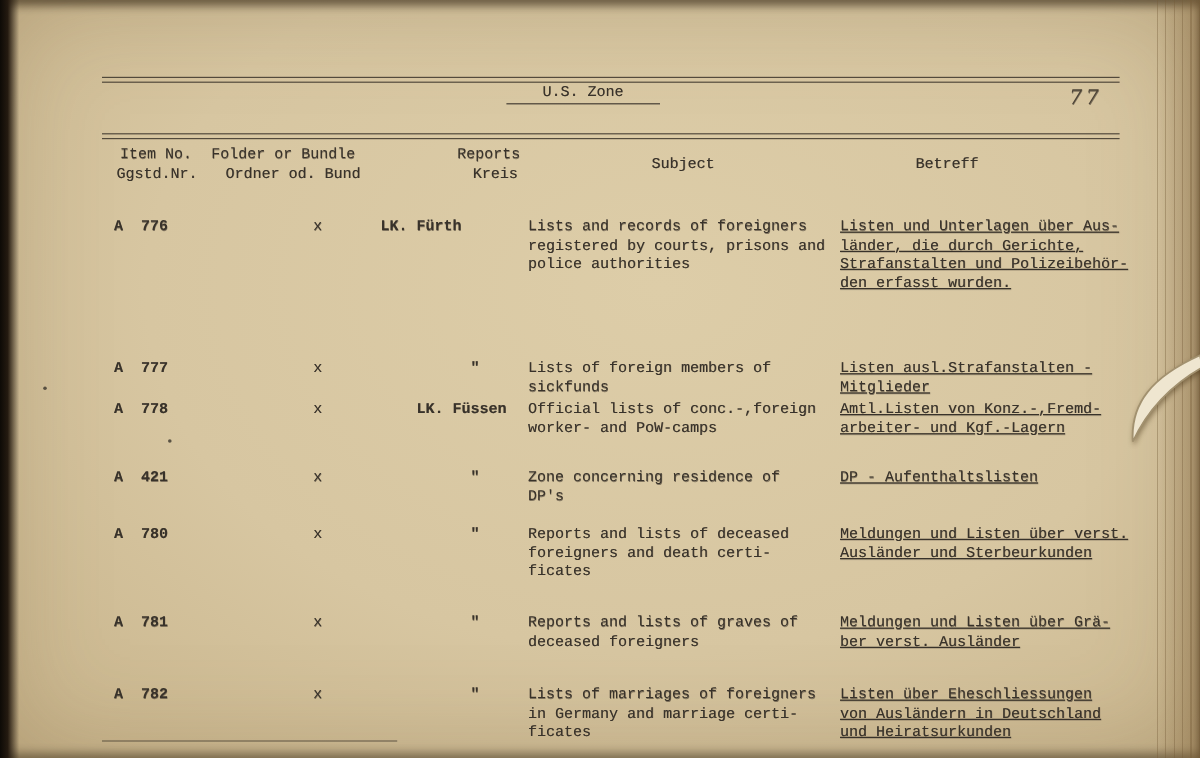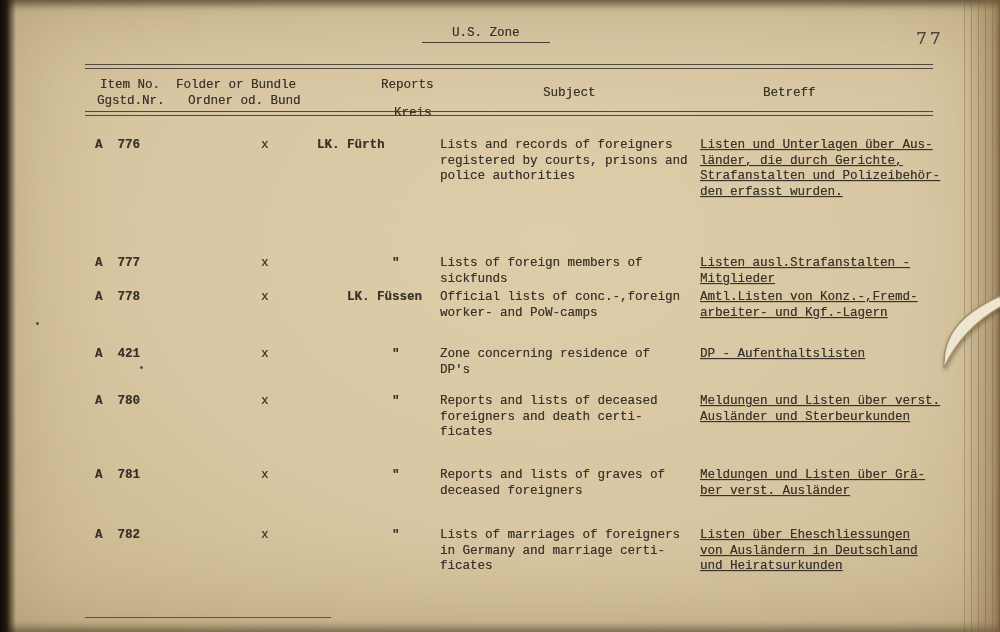--- a/index.html
+++ b/index.html
@@ -10,41 +10,41 @@
     overflow:hidden;
     background:
       radial-gradient(ellipse at 55% 38%, #ddcda8 0%, #d7c6a1 55%, #c8b48b 100%);
     box-shadow:
       inset 0 0 90px rgba(110,85,50,.28),
       inset 0 5px 7px rgba(25,15,0,.55),
       inset 0 -5px 7px rgba(25,15,0,.4);
     font-family:"Liberation Mono","DejaVu Sans Mono",monospace;
     color:#38322a;
   }
-  .ink{ text-shadow:0.3px 0.3px 0 rgba(56,48,40,.55); }
+  .ink{ text-shadow:0.3px 0.3px 0 rgba(56,48,40,.55);margin-top:44px; }
 
   .binding{
     position:absolute;left:0;top:0;bottom:0;width:16px;
     background:linear-gradient(to right,#0d0a06 0%,#241a10 40%,rgba(60,45,25,0) 100%);
   }
   .page-stack{
     position:absolute;right:0;top:0;bottom:0;width:36px;
     background:
       repeating-linear-gradient(to left, rgba(115,90,55,.38) 0 1px, rgba(0,0,0,0) 1px 7px),
       linear-gradient(to left, rgba(125,95,55,.45), rgba(0,0,0,0));
   }
   .curl{
     position:absolute;right:-2px;top:292px;width:80px;height:80px;
     filter:drop-shadow(1px 2px 2px rgba(60,40,10,.45));
   }
 
   .pageno{
-    position:absolute;left:916px;top:28px;
+    position:absolute;left:891px;top:28px;
     font-family:"DejaVu Serif","Liberation Serif",serif;
-    font-size:17px;letter-spacing:3px;color:#4c4336;
+    font-size:17px;letter-spacing:3px;color:#4c4336;font-style:italic;
   }
 
   .t-en{
     position:absolute;left:422px;top:26px;
     font-size:12.5px;line-height:15px;
     padding:0 30px 1px 30px;
     border-bottom:1.2px solid #453e33;
     white-space:pre;
   }
   .t-de{
@@ -96,21 +96,21 @@
 
   <span class="t-en ink">U.S. Zone</span>
 
   <div class="rule" style="top:64px"></div>
 
   <span class="hdr ink" style="left:100px;top:78px">Item No.</span>
   <span class="hdr ink" style="left:97px;top:94px">Ggstd.Nr.</span>
   <span class="hdr ink" style="left:176px;top:78px">Folder or Bundle</span>
   <span class="hdr ink" style="left:188px;top:94px">Ordner od. Bund</span>
   <span class="hdr ink" style="left:381px;top:78px">Reports</span>
-  <span class="hdr ink" style="left:394px;top:106px">Kreis</span>
+  <span class="hdr ink" style="left:394px;top:94px">Kreis</span>
   <span class="hdr ink" style="left:543px;top:86px">Subject</span>
   <span class="hdr ink" style="left:763px;top:86px">Betreff</span>
 
   <div class="rule" style="top:111px"></div>
 
   <div class="row ink" style="top:138px">
     <span class="c-item">A  776</span>
     <span class="c-x">x</span>
     <span class="c-district" style="left:317px">LK. Fürth</span>
     <span class="c-subject">Lists and records of foreigners

